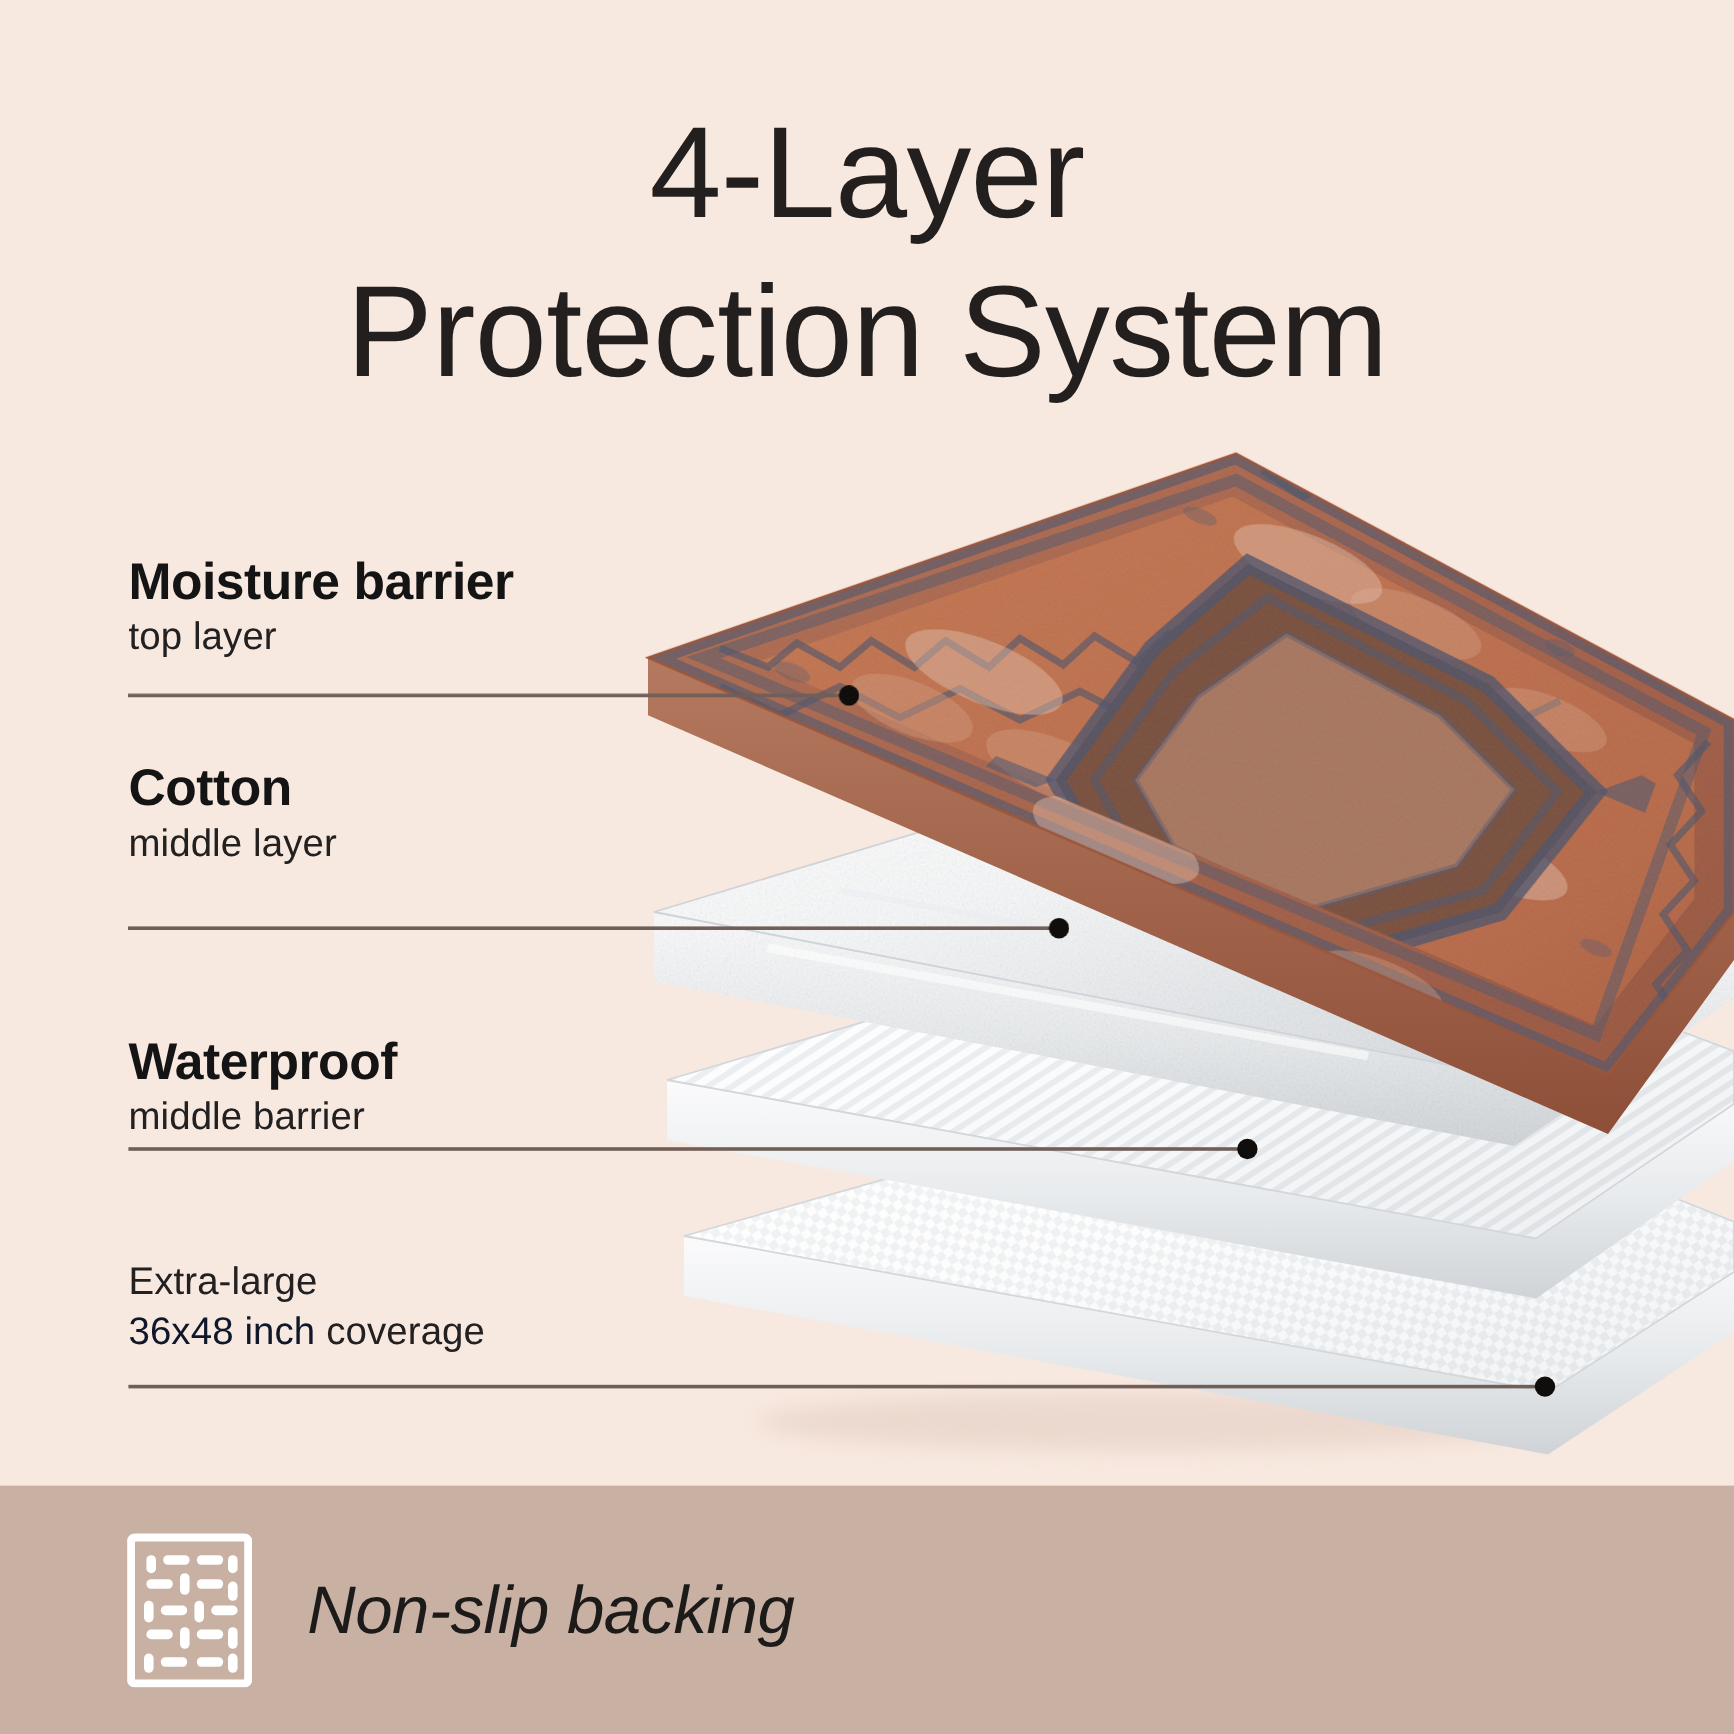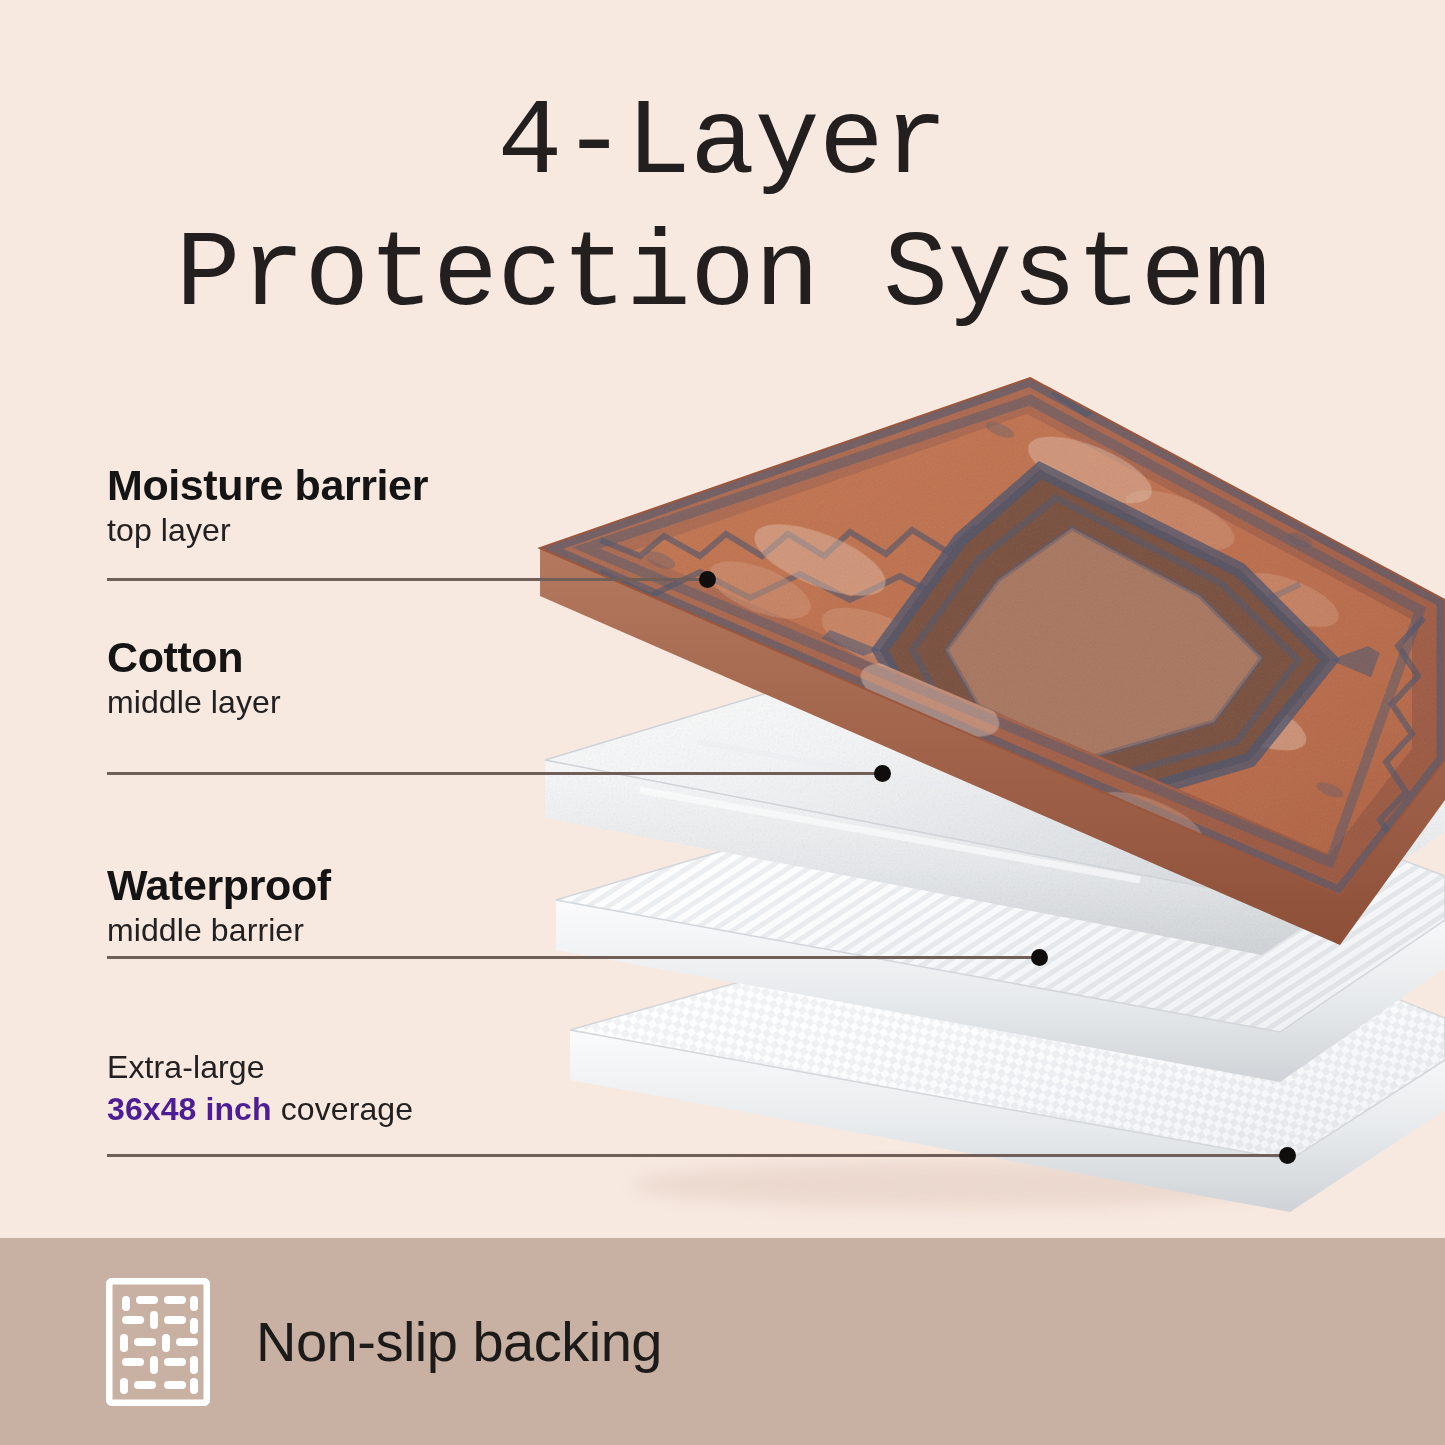--- a/index.html
+++ b/index.html
@@ -17,21 +17,21 @@
   }
 
   
   #title-block {
     position: absolute;
     left: 0;
     top: 78px;
     width: 1445px;
     text-align: center;
     color: #221f1e;
-    font-family: Liberation Mono, monospace;
+    font-family: Liberation Sans, sans-serif;
     font-weight: 400;
     font-size: 108px;
     line-height: 1.22;
     letter-spacing: -0.5px;
   }
   #title-block .tl { display: block; }
 
   
   .callout {
     position: absolute;
@@ -48,22 +48,22 @@
   .callout .subline {
     color: #222020;
     font-weight: 300;
     font-size: 32px;
     line-height: 1.22;
     letter-spacing: 0.1px;
     white-space: nowrap;
     margin-top: 3px;
   }
   .callout .subline .bold {
-    font-weight: 700;
-    color: #4c1d95;
+    font-weight: 400;
+    color: #0f172a;
   }
 
   
   .leader {
     position: absolute;
     height: 3px;
     background: #6f5f58;
   }
   .leader-dot {
     position: absolute;
@@ -86,20 +86,21 @@
   
   #banner {
     position: absolute;
     left: 0;
     top: 1238px;
     width: 1445px;
     height: 207px;
     background: #c8b0a3;
     display: flex;
     align-items: center;
+    font-style: italic;
   }
   #grip-icon {
     margin-left: 106px;
     width: 104px;
     height: 128px;
     flex: none;
   }
   #banner-label {
     margin-left: 46px;
     color: #1d1b1a;

